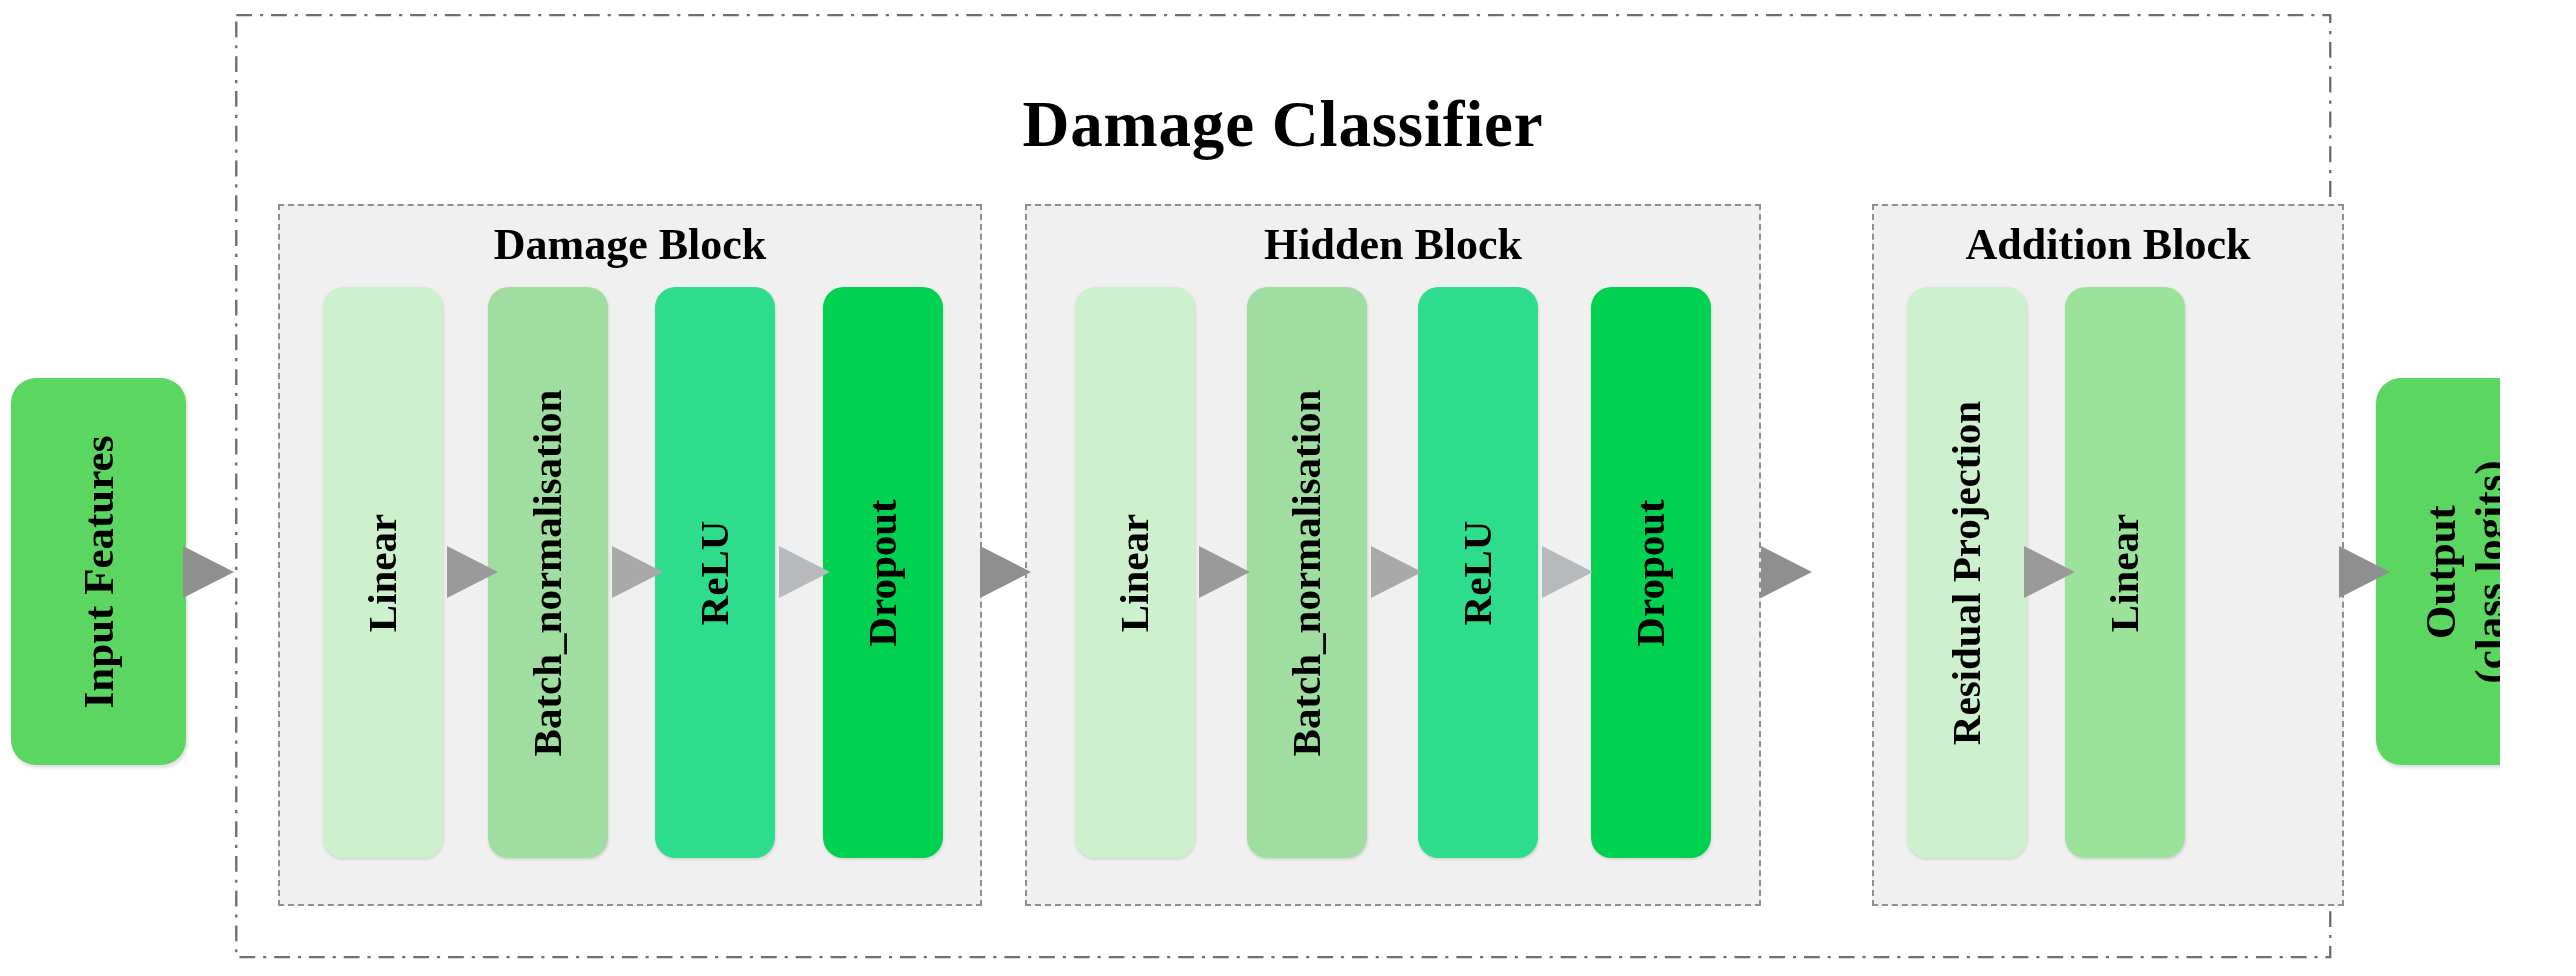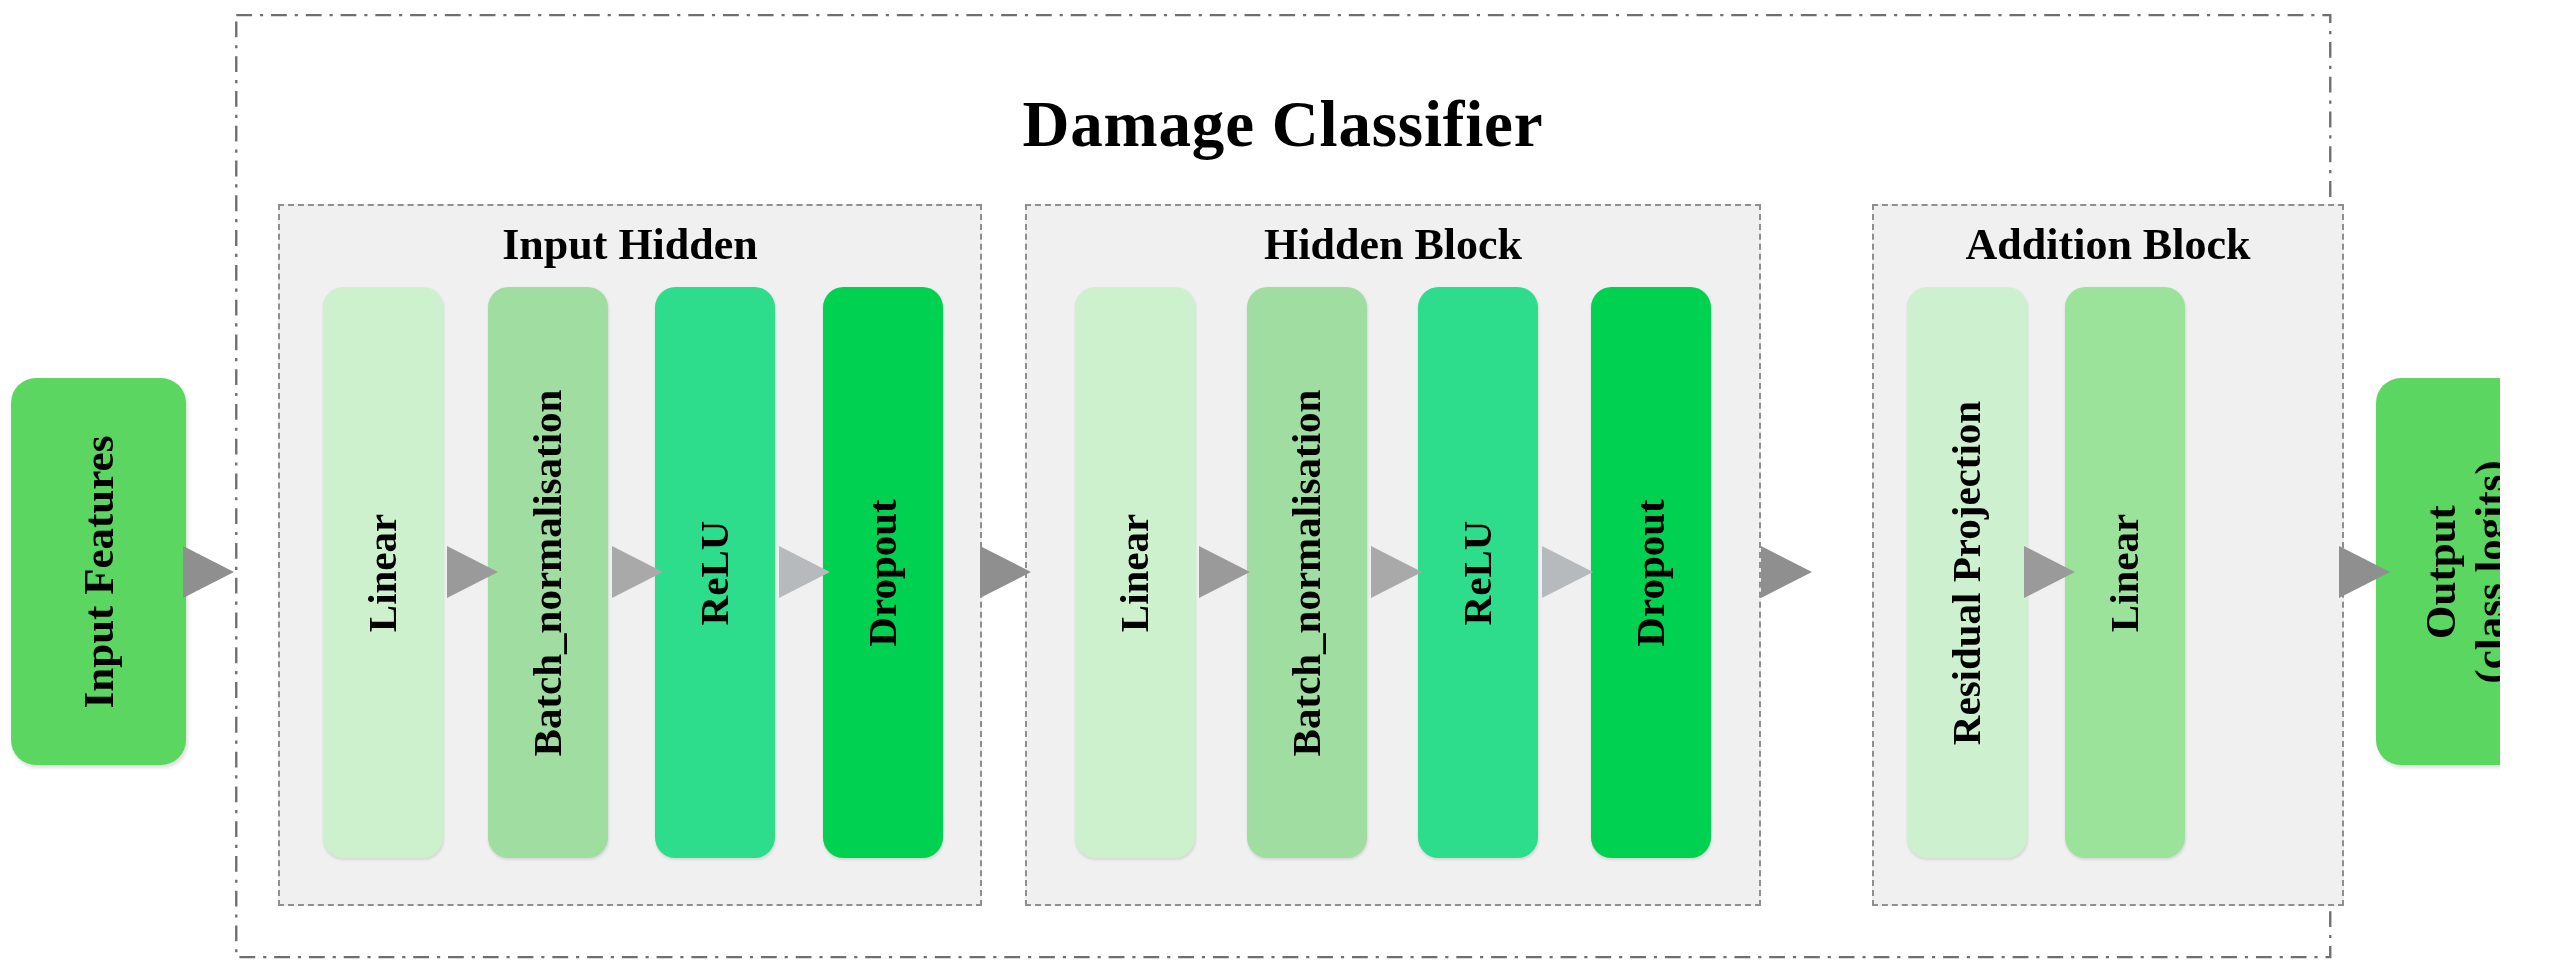--- a/index.html
+++ b/index.html
@@ -71,21 +71,21 @@
     <rect x="299" y="19" width="2650" height="1192" fill="none" stroke="#6f6f6f" stroke-width="3" stroke-dasharray="20 10 4 10"></rect>
   </svg>
 
   <div class="main-title">Damage Classifier</div>
 
   <div class="node" style="left:11px;">
     <div class="vlabel">Input Features</div>
   </div>
 
   <div class="panel" style="left:278px;width:704px;">
-    <div class="panel-title">Input Hidden</div>
+    <div class="panel-title">Damage Block</div>
   </div>
   <div class="pillar c-linear" style="left:323px;">
     <div class="vlabel">Linear</div>
   </div>
   <div class="pillar c-batch" style="left:488px;">
     <div class="vlabel">Batch_normalisation</div>
   </div>
   <div class="pillar c-relu" style="left:655px;">
     <div class="vlabel">ReLU</div>
   </div>

